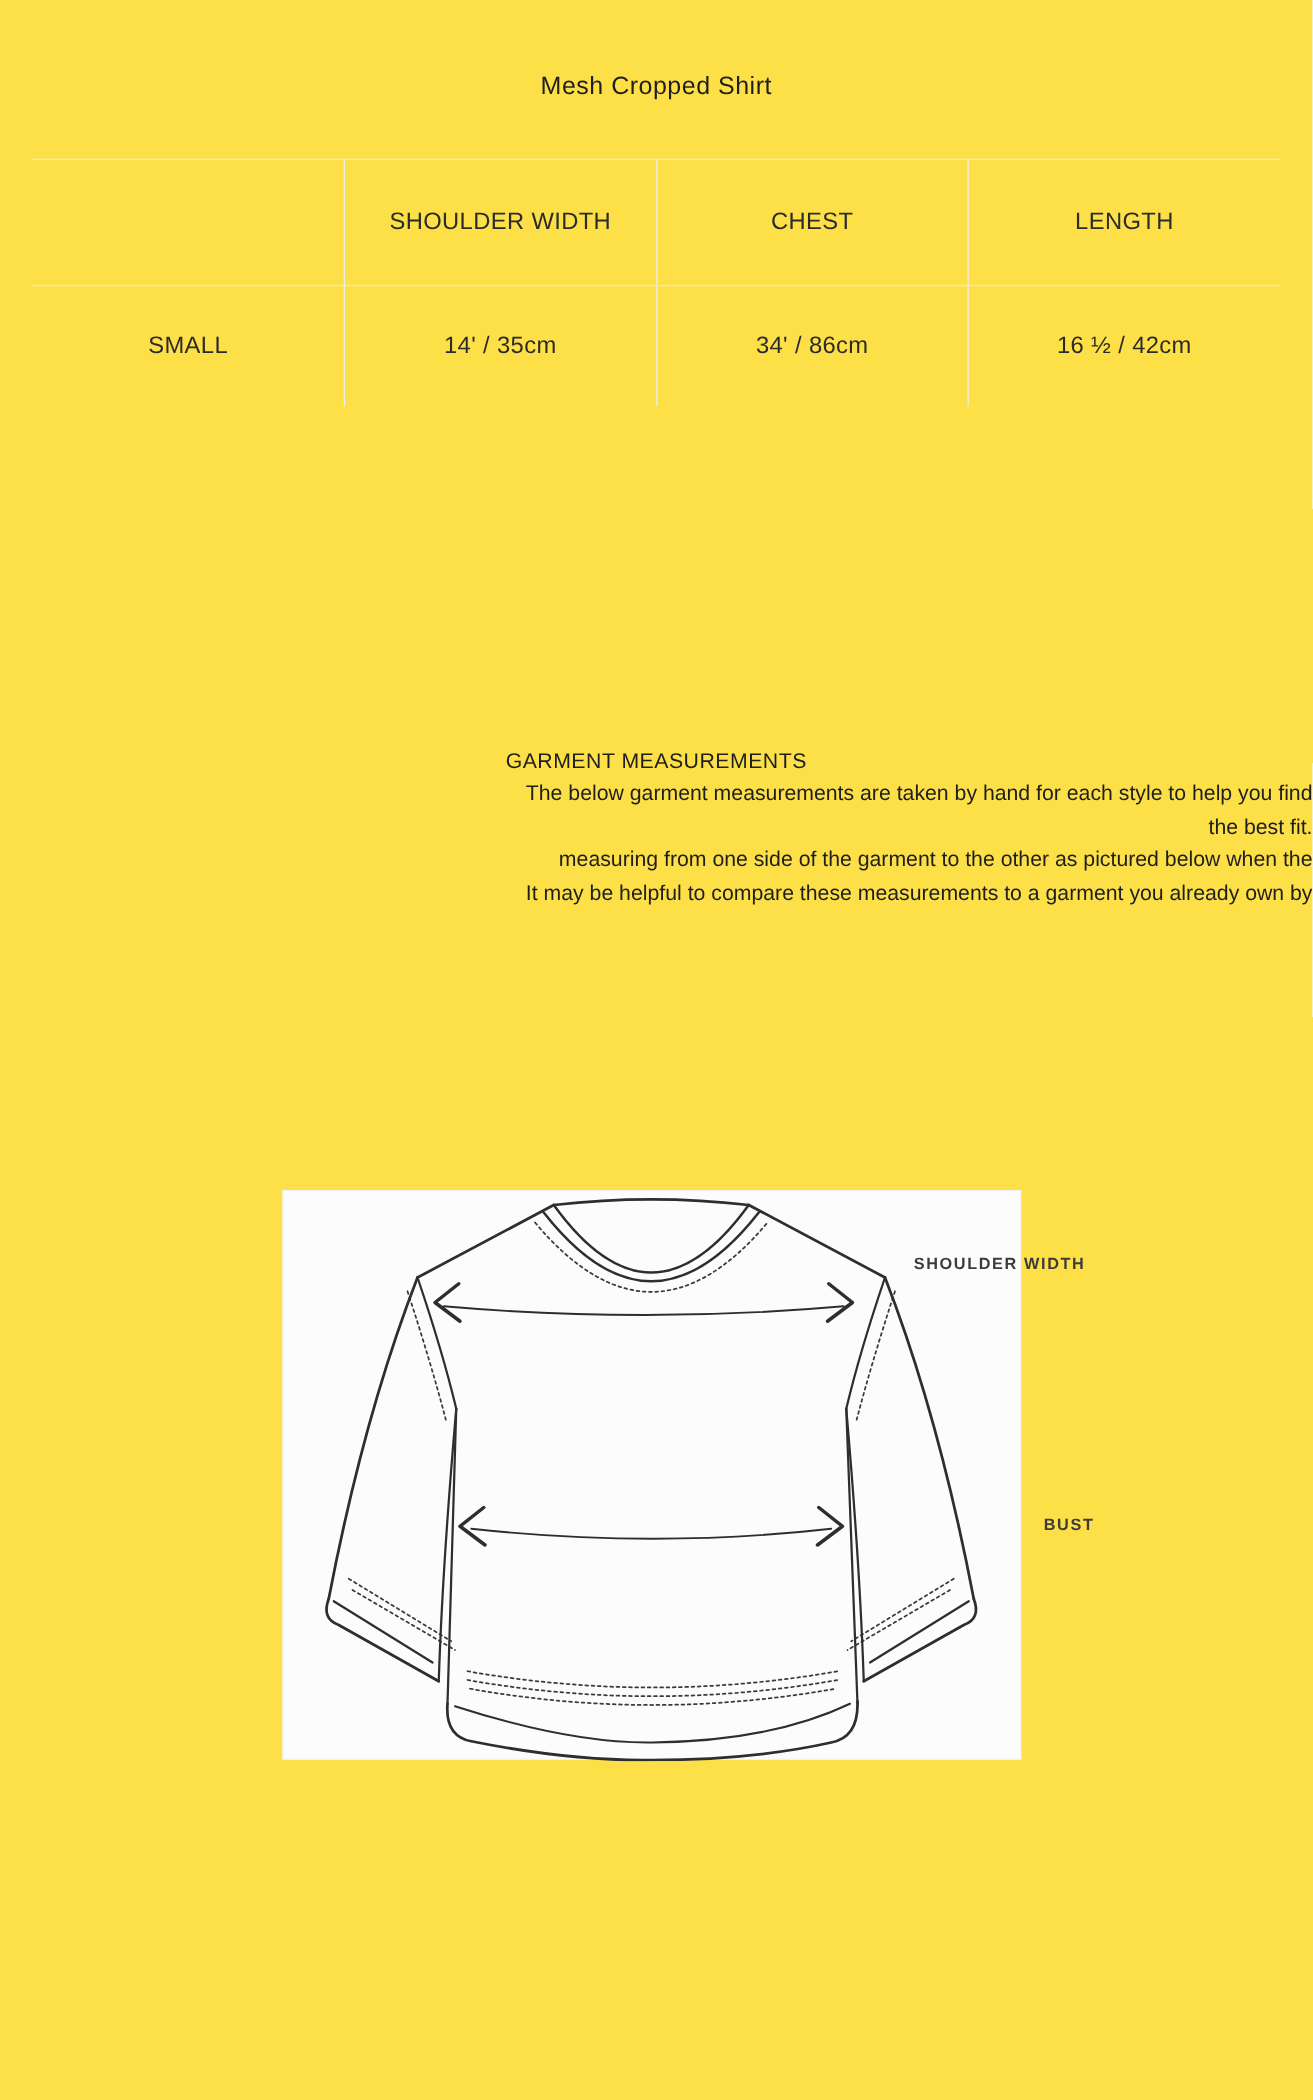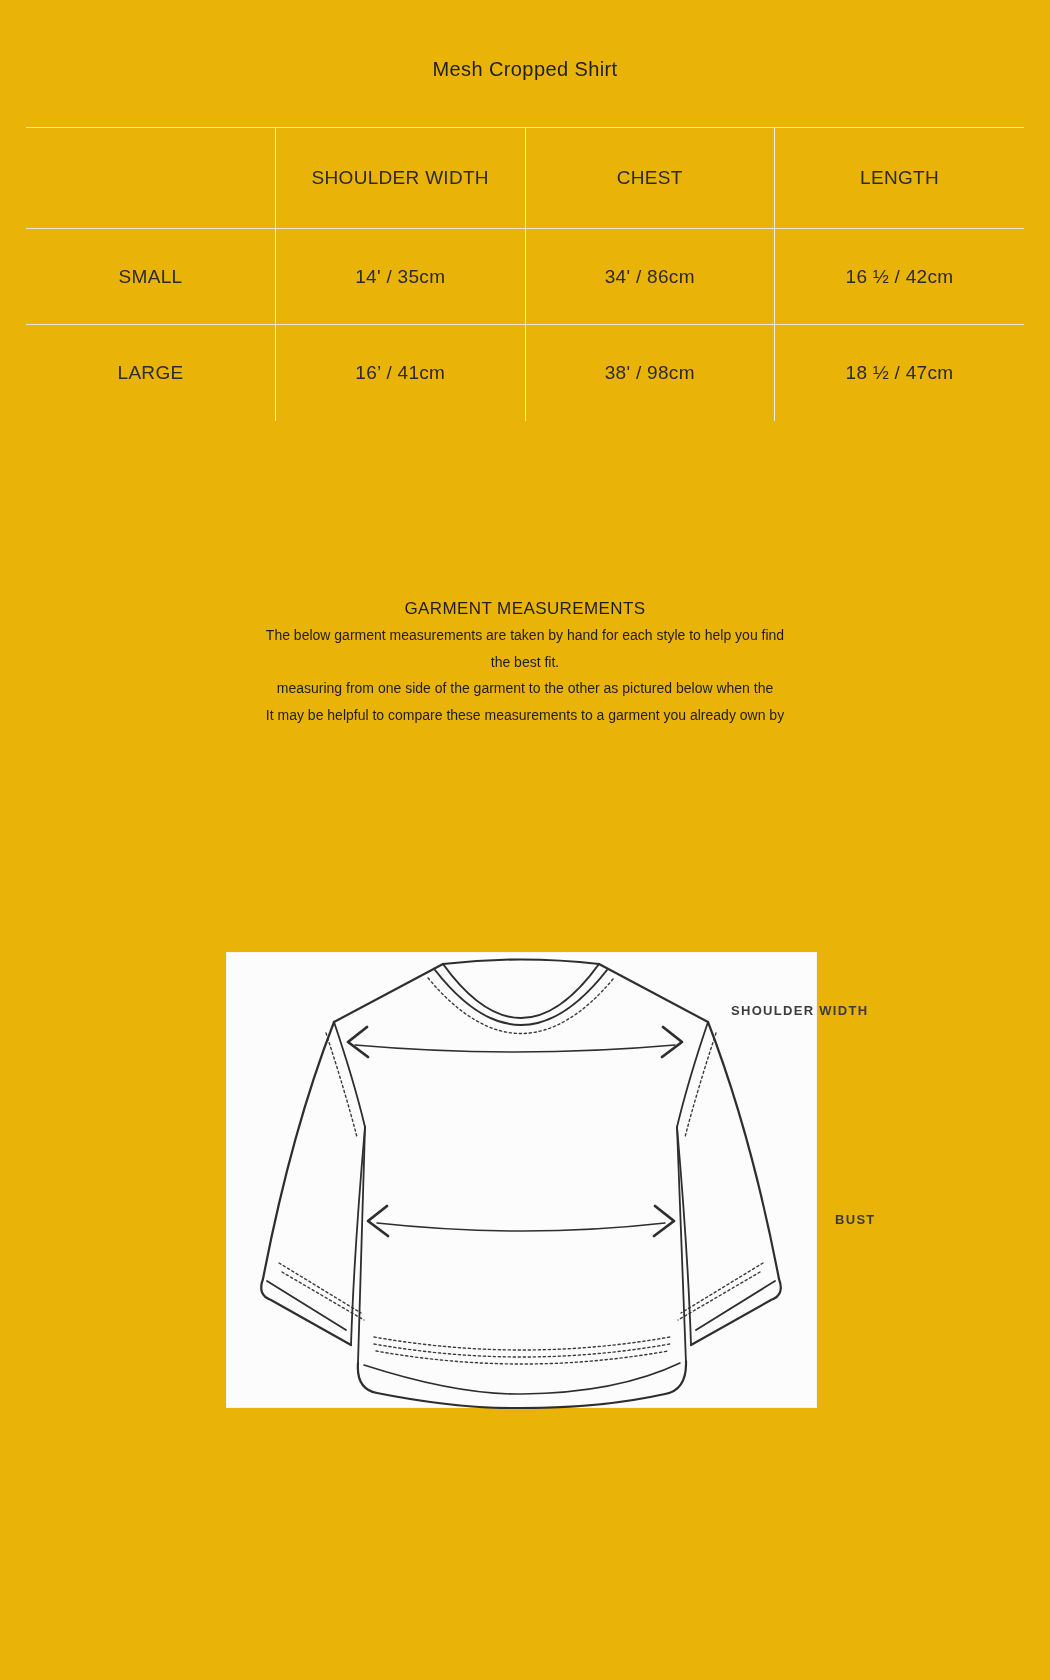--- a/index.html
+++ b/index.html
@@ -1,20 +1,20 @@
 <!DOCTYPE html>
 <html><head>
 <meta charset="utf-8">
 <style>
   * { margin:0; padding:0; box-sizing:border-box; }
   html,body { background:#ffffff; }
   .page {
     position:relative;
     width:1050px; height:1680px;
-    background:#eab308;
+    background:#fde047;
     font-family:"Liberation Sans", sans-serif;
     color:#222222;
     overflow:hidden;
   }
   .title {
     position:absolute; top:58px; left:0; width:100%;
     text-align:center;
     font-size:20px; font-weight:400; letter-spacing:.4px; color:#1f1f1f;
   }
   table.size-table {
@@ -27,21 +27,21 @@
     font-weight:400; font-size:19px; letter-spacing:.3px; color:#2b2b2b;
   }
   table.size-table th + th, table.size-table td + td { border-left:1px solid #ededed; }
   table.size-table thead th { height:101px; }
   table.size-table tbody td { height:96px; }
   .measurements {
     position:absolute; top:595px; left:0; width:100%;
     text-align:center; color:#1e1e1e;
   }
   .m-heading { font-size:17px; line-height:27px; letter-spacing:.4px; }
-  .m-line   { font-size:14px; line-height:26.5px; }
+  .m-line   { font-size:17px; line-height:26.5px;text-align:right; }
   .diagram {
     position:absolute; left:226px; top:952px; width:591px; height:456px;
     background:#fcfcfc; border:1px solid #f2f2f2;
   }
   .diagram svg { position:absolute; left:0; top:0; }
   .diag-label {
     position:absolute; white-space:nowrap;
     font-size:13px; font-weight:700; letter-spacing:1.3px; color:#3c3c3c;
   }
   .label-shoulder { left:504px; top:50px; }
@@ -62,26 +62,20 @@
         <th>CHEST</th>
         <th>LENGTH</th>
       </tr>
     </thead>
     <tbody>
       <tr>
         <td>SMALL</td>
         <td>14' / 35cm</td>
         <td>34' / 86cm</td>
         <td>16 ½ / 42cm</td>
-      </tr>
-      <tr>
-        <td>LARGE</td>
-        <td>16’ / 41cm</td>
-        <td>38' / 98cm</td>
-        <td>18 ½ / 47cm</td>
       </tr>
     </tbody>
   </table>
 
   <div class="measurements">
     <div class="m-heading">GARMENT MEASUREMENTS</div>
     <div class="m-line">The below garment measurements are taken by hand for each style to help you find</div>
     <div class="m-line">the best fit.</div>
     <div class="m-line">measuring from one side of the garment to the other as pictured below when the</div>
     <div class="m-line">It may be helpful to compare these measurements to a garment you already own by</div>

